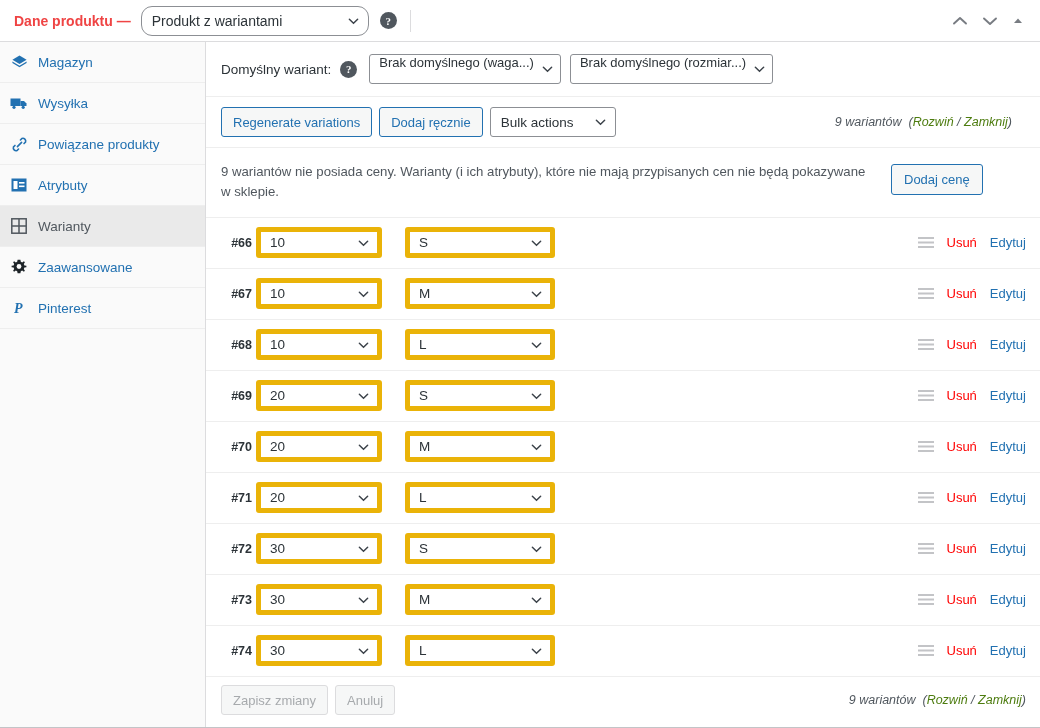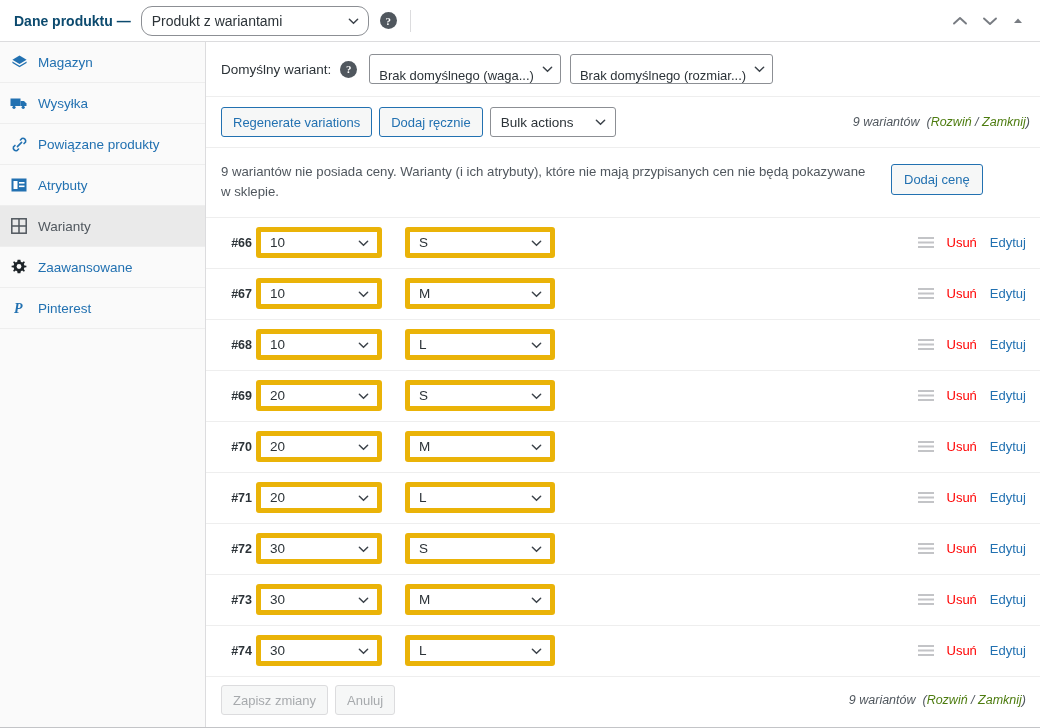--- a/index.html
+++ b/index.html
@@ -23,21 +23,21 @@
 
   
   .panel-header {
     height: 42px; min-height: 42px;
     display: flex; align-items: center;
     padding: 0 12px 0 14px;
     border-bottom: 1px solid #dcdcde;
     background: #fff;
   }
   .panel-title {
-    font-size: 14px; font-weight: 600; color: #0c4a6e;
+    font-size: 14px; font-weight: 600; color: #ef4444;
     margin-right: 10px; white-space: nowrap;
   }
   .type-select {
     height: 30px; min-width: 228px;
     border: 1px solid #8c8f94; border-radius: 11px;
     background: #fff; color: #2c3338;
     font-family: inherit; font-size: 14px;
     padding: 0 28px 0 10px;
     display: flex; align-items: center;
     position: relative; cursor: pointer;
@@ -94,28 +94,28 @@
     display: flex; align-items: center;
     padding: 12px 14px 12px 15px;
     border-bottom: 1px solid #eeeeee;
     min-height: 54px;
   }
   .default-label { font-size: 13.5px; color: #2c3338; margin-right: 9px; white-space: nowrap; }
   .mini-select {
     height: 30px; border: 1px solid #8c8f94; border-radius: 3px;
     background: #fff; color: #2c3338; font-size: 13px;
     padding: 0 26px 0 9px; margin-right: 9px;
-    display: flex; align-items: flex-end; position: relative;
+    display: flex; align-items: flex-start; position: relative;
     cursor: pointer; white-space: nowrap;
   }
   .mini-select .chev { position: absolute; right: 7px; top: 50%; transform: translateY(-50%); width: 11px; height: 11px; }
 
   .toolbar {
     display: flex; align-items: center;
-    padding: 10px 10px 10px 15px;
+    padding: 10px 28px 10px 15px;
     border-bottom: 1px solid #eeeeee;
     min-height: 50px;
   }
   .btn {
     height: 30px; border: 1px solid #2271b1; border-radius: 3px;
     background: #f6f7f7; color: #2271b1;
     font-family: inherit; font-size: 13px;
     padding: 0 11px; margin-right: 7px;
     display: inline-flex; align-items: center; cursor: pointer;
     white-space: nowrap;

